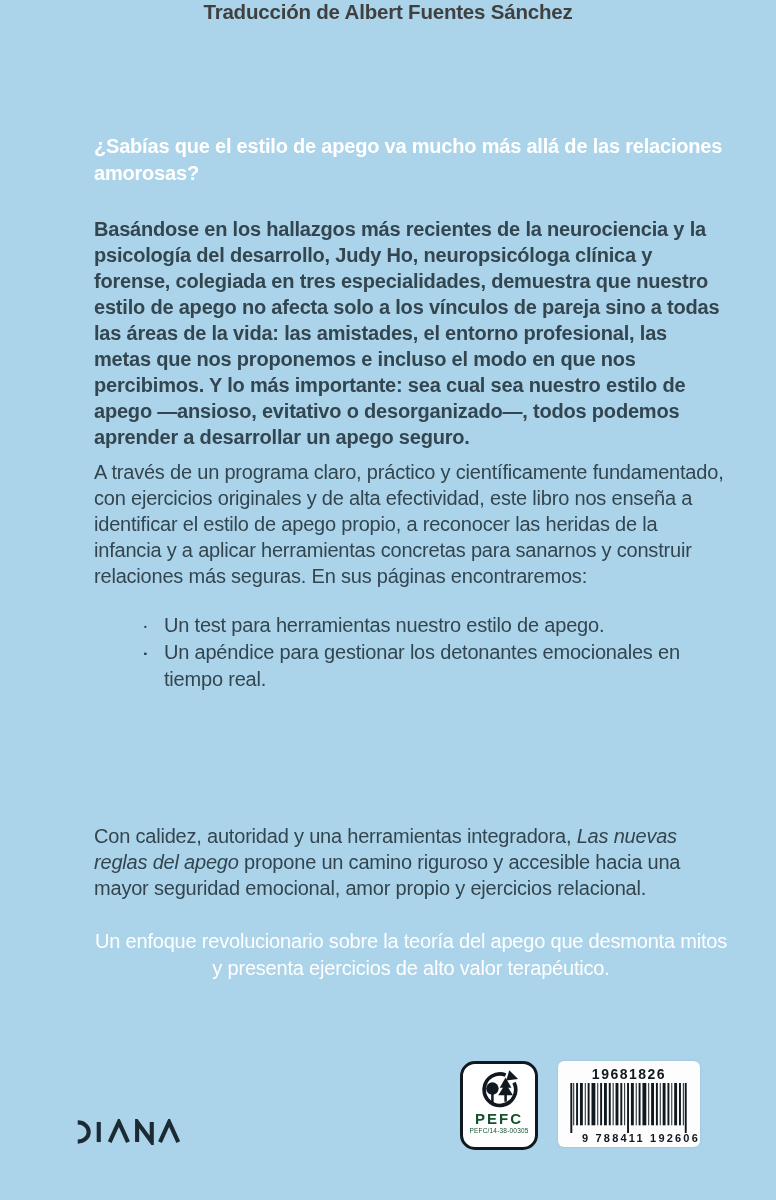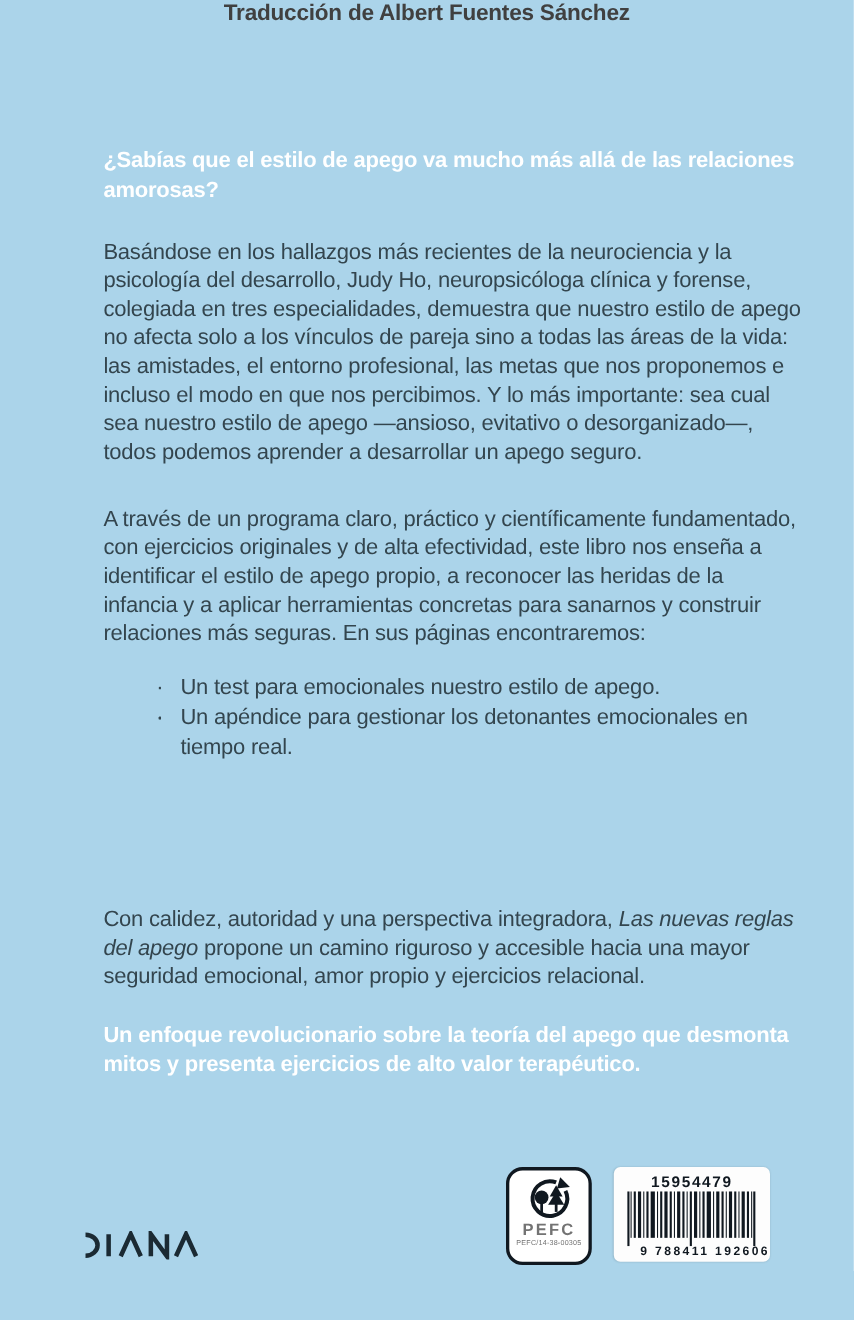--- a/index.html
+++ b/index.html
@@ -13,35 +13,35 @@
     position:absolute; left:72px; width:634px;
     font-size:20px; line-height:26px; letter-spacing:-0.2px;
     text-align:left;
     margin-left:22px;
   }
   .translator {
     top:79px; left:0; width:776px; text-align:center;
     font-weight:bold; font-size:20.5px; color:#404040; letter-spacing:-0.2px;
   }
   .question { top:133px; color:#ffffff; font-weight:bold; line-height:27px; }
-  .para1 { top:216px; }
+  .para1 { top:216px;font-weight:bold; }
   .para2 { top:459px; }
   .features { top:612px; }
   .features ul { margin:0; padding:0; list-style:none; }
   .features li { position:relative; padding-left:70px; line-height:27px; }
   .features .dot { position:absolute; left:48px; top:0; }
   .para3 { top:823px; }
   .para3 em { font-style:italic; }
-  .highlight { top:928px; color:#ffffff; font-weight:bold; line-height:27px; }
+  .highlight { top:928px; color:#ffffff; font-weight:normal; line-height:27px;text-align:center; }
 
   
   .pefc-badge {
     position:absolute; left:460px; top:1061px; width:78px; height:89px;
     background:#ffffff; border:3.5px solid #101820; border-radius:15px;
-    box-sizing:border-box; text-align:center; color:#737373;
+    box-sizing:border-box; text-align:center; color:#14532d;
   }
   .pefc-badge svg { display:block; margin:5px auto 0; }
   .pefc-label { font-weight:bold; font-size:15px; letter-spacing:2px; line-height:15px; }
   .pefc-cert { font-size:6.5px; letter-spacing:0.2px; line-height:9px; }
 
   .barcode-box {
     position:absolute; left:558px; top:1061px; width:142px; height:86px;
     background:#fdfdfd; border-radius:6px; color:#101820;
     box-shadow:0 0 2px rgba(0,0,0,0.15);
   }
@@ -61,57 +61,57 @@
   <div class="block question">¿Sabías que el estilo de apego va mucho más allá de las relaciones amorosas?</div>
 
   <div class="block para1">Basándose en los hallazgos más recientes de la neurociencia y la psicología del desarrollo, Judy Ho, neuropsicóloga clínica y forense, colegiada en tres especialidades, demuestra que nuestro estilo de apego no afecta solo a los vínculos de pareja sino a todas las áreas de la vida: las amistades, el entorno profesional, las metas que nos proponemos e incluso el modo en que nos percibimos. Y lo más importante: sea cual sea nuestro estilo de apego —ansioso, evitativo o desorganizado—, todos podemos aprender a desarrollar un apego seguro.</div>
 
   <div class="block para2">A través de un programa claro, práctico y científicamente fundamentado, con ejercicios originales y de alta efectividad, este libro nos enseña a identificar el estilo de apego propio, a reconocer las heridas de la infancia y a aplicar herramientas concretas para sanarnos y construir relaciones más seguras. En sus páginas encontraremos:</div>
 
   <div class="block features">
     <ul>
       <li>
         <span class="dot">·</span>
-        <span>Un test para emocionales nuestro estilo de apego.</span>
+        <span>Un test para herramientas nuestro estilo de apego.</span>
       </li>
       <li>
         <span class="dot">·</span>
       </li>
       <li>
         <span class="dot">·</span>
       </li>
       <li>
         <span class="dot">·</span>
         <span>Un apéndice para gestionar los detonantes emocionales en tiempo real.</span>
       </li>
     </ul>
   </div>
 
   <div class="block para3">
-    <span>Con calidez, autoridad y una perspectiva integradora, </span><em>Las nuevas reglas del apego</em><span> propone un camino riguroso y accesible hacia una mayor seguridad emocional, amor propio y ejercicios relacional.</span>
+    <span>Con calidez, autoridad y una herramientas integradora, </span><em>Las nuevas reglas del apego</em><span> propone un camino riguroso y accesible hacia una mayor seguridad emocional, amor propio y ejercicios relacional.</span>
   </div>
 
   <div class="block highlight">Un enfoque revolucionario sobre la teoría del apego que desmonta mitos y presenta ejercicios de alto valor terapéutico.</div>
 
   <div class="pefc-badge">
     <svg width="44" height="42" viewBox="0 0 60 56" role="img" aria-label="PEFC">
       <path d="M39,7.5 A21.5,21.5 0 1 0 50.5,18" fill="none" stroke="#101820" stroke-width="5"></path>
       <polygon points="44,1 56,13 40,15" fill="#101820"></polygon>
       <circle cx="21" cy="26" r="8.5" fill="#101820"></circle>
       <rect x="19.3" y="32" width="3.4" height="13" fill="#101820"></rect>
       <polygon points="39,11 47,25 31,25" fill="#101820"></polygon>
       <polygon points="39,19 49,35 29,35" fill="#101820"></polygon>
       <rect x="37.3" y="34" width="3.4" height="10" fill="#101820"></rect>
     </svg>
     <div class="pefc-label">PEFC</div>
     <div class="pefc-cert">PEFC/14-38-00305</div>
   </div>
 
   <div class="barcode-box">
-    <div class="bc-top">15954479</div>
+    <div class="bc-top">19681826</div>
     <svg width="122" height="50" viewBox="0 0 122 52">
       <g fill="#101820">
         <rect x="0" y="0" width="2" height="52"></rect>
           <rect x="3" y="0" width="1" height="44"></rect>
         <rect x="6" y="0" width="2" height="44"></rect>
           <rect x="10" y="0" width="3" height="44"></rect>
         <rect x="15" y="0" width="1" height="44"></rect>
           <rect x="18" y="0" width="2" height="44"></rect>
         <rect x="22" y="0" width="4" height="44"></rect>
           <rect x="28" y="0" width="1" height="44"></rect>

